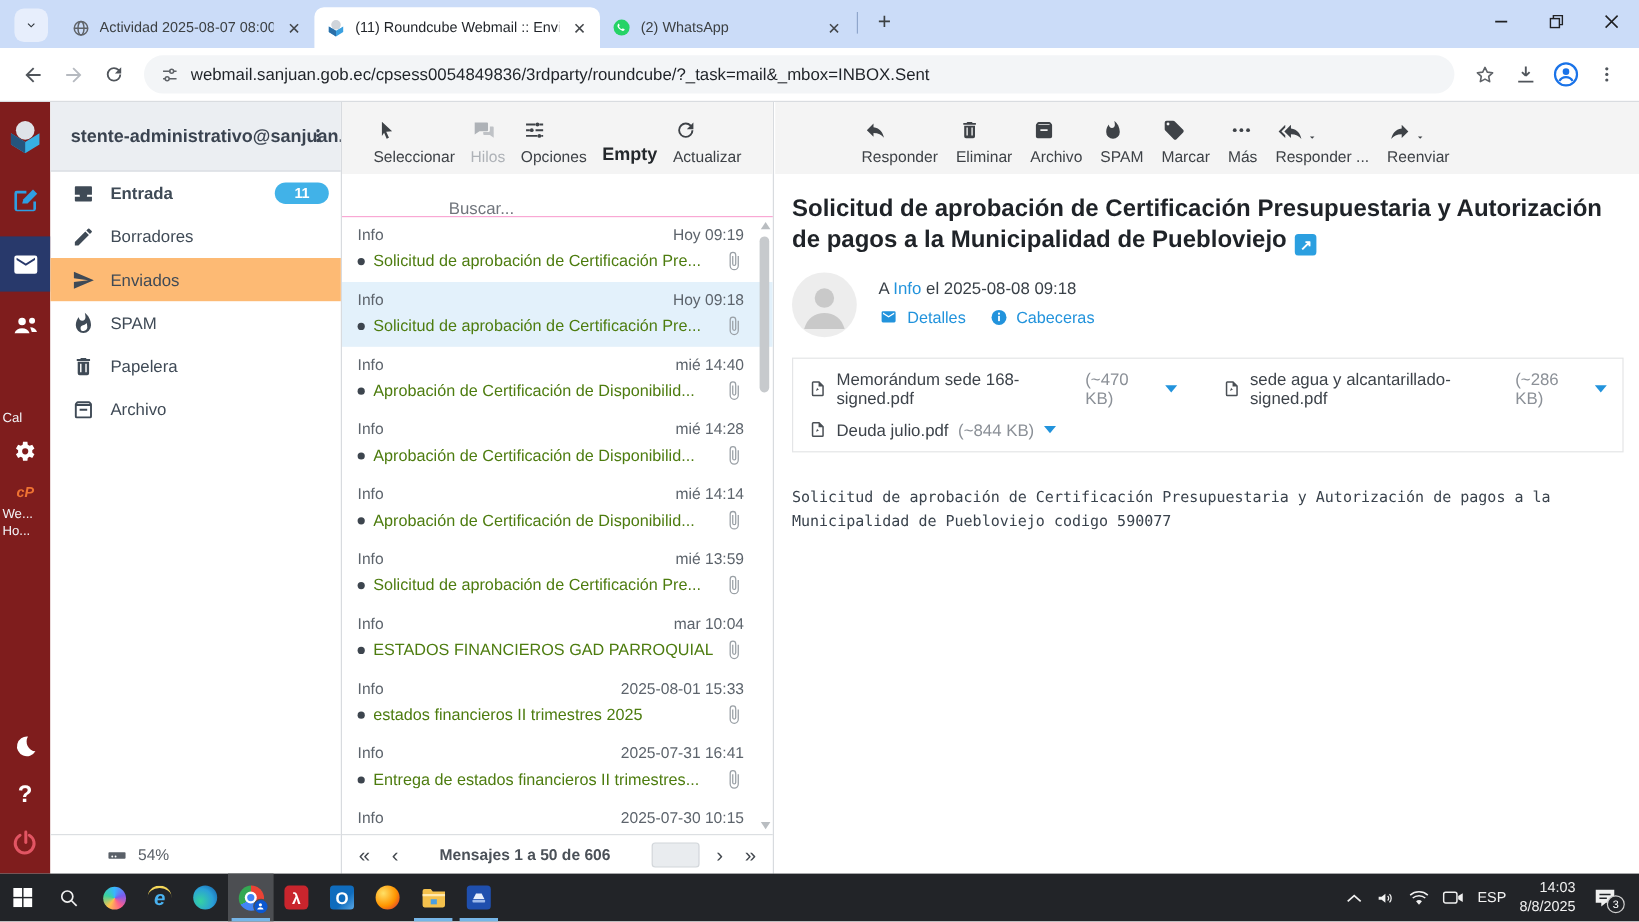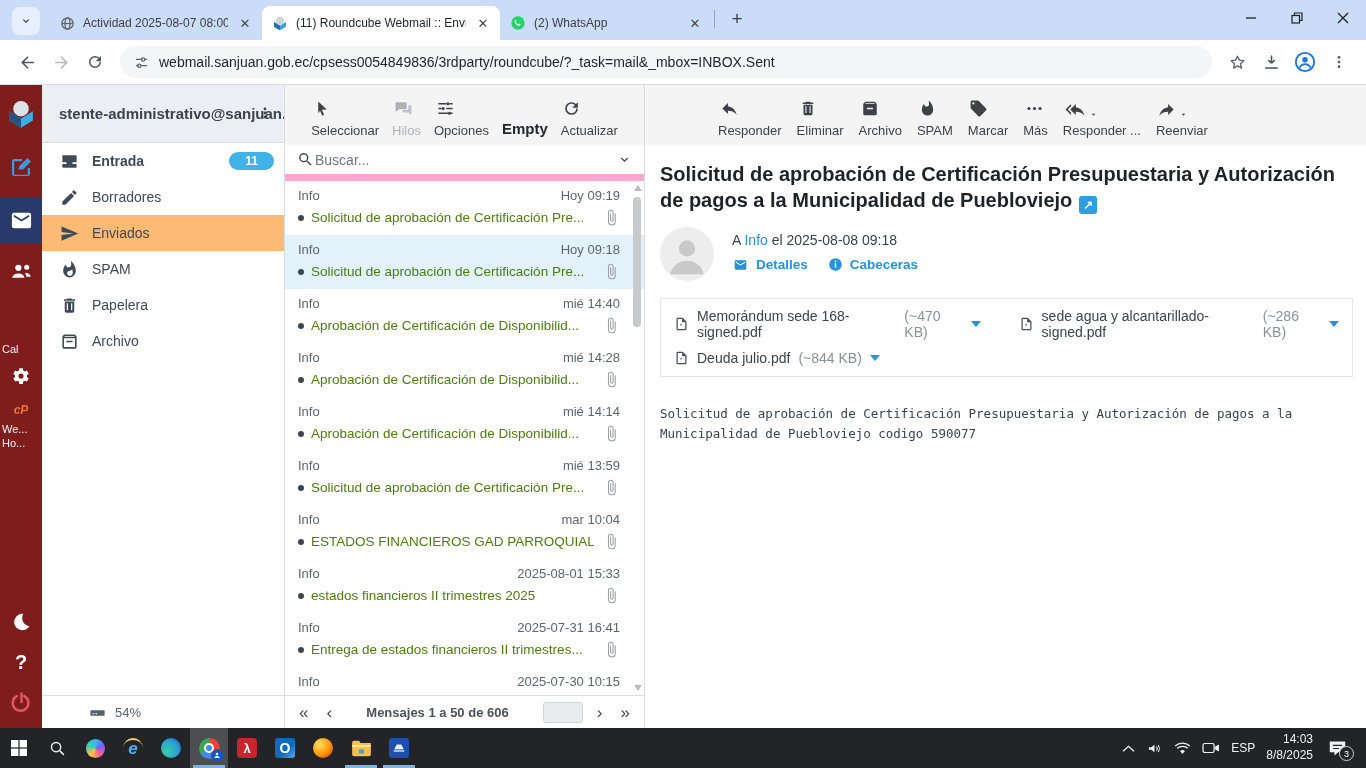--- a/index.html
+++ b/index.html
@@ -51,21 +51,21 @@
   .folders-footer { position:absolute; left:0; right:0; bottom:0; height:33px; border-top:1px solid #dcdfe2; display:flex; align-items:center; gap:8px; padding-left:46px; color:#5a6068; font-size:13px; }
 
   
   .listcol { position:absolute; top:0; bottom:0; left:285px; width:360px; background:#fff; border-right:1px solid #d8dbdf; }
   .list-toolbar { height:60px; background:#f4f4f4; display:flex; align-items:flex-end; justify-content:center; gap:13px; padding-bottom:7px; }
   .tb-btn { display:flex; flex-direction:column; align-items:flex-start; gap:4px; color:#3e4247; font-size:13px; }
   .tb-btn .tb-ico { width:22px; height:22px; display:flex; align-items:center; justify-content:center; }
   .tb-btn.disabled { color:#aeb2b7; }
   .tb-btn.text-only { font-weight:bold; font-size:15px; color:#24282c; padding-bottom:1px; }
   .tb-ico-row { display:flex; align-items:flex-end; gap:2px; }
-  .search-bar { height:36px; border-bottom:7px solid #f9a8d4; display:flex; align-items:center; gap:1px; padding:0 12px; }
+  .search-bar { height:36px; border-bottom:1px solid #f9a8d4; display:flex; align-items:center; gap:20px; padding:0 12px;flex-direction:column; }
   .search-bar input { border:0; outline:0; flex:1; font-size:14px; color:#333; font-family:"Liberation Sans",sans-serif; background:transparent; }
   .search-bar input::placeholder { color:#70757c; }
   .rows { position:absolute; top:96px; bottom:33px; left:0; right:0; overflow:hidden; }
   .mrow { height:54px; padding:7px 24px 0 13px; position:relative; }
   .mrow.selected { background:#e3f1fb; }
   .mrow .l1 { display:flex; justify-content:space-between; font-size:13px; color:#5d646c; }
   .mrow .l2 { display:flex; align-items:center; gap:7px; margin-top:6px; }
   .mrow .bullet { width:6px; height:6px; border-radius:50%; background:#3d454e; flex:none; }
   .mrow .subj { font-size:13.5px; color:#4d7c0f; white-space:nowrap; overflow:hidden; flex:1; }
   .mrow .clip { color:#9aa0a6; flex:none; width:17px; height:17px; margin-left:2px; }
@@ -84,21 +84,21 @@
   .reader-toolbar { height:60px; background:#f4f4f4; display:flex; align-items:flex-end; gap:15px; padding:0 0 7px 72px; }
   .subject-wrap { padding:16px 30px 0 14px; }
   .subject { font-size:20px; font-weight:bold; color:#1f2328; line-height:1.32; white-space:pre-line; display:inline; }
   .extlink { display:inline-block; width:18px; height:18px; background:#2b9fe0; border-radius:3px; color:#fff; font-size:12px; line-height:18px; text-align:center; vertical-align:-2px; margin-left:7px; font-weight:bold; }
   .sender { display:flex; padding:13px 0 0 14px; }
   .avatar { width:54px; height:54px; border-radius:50%; background:#ededed; overflow:hidden; display:flex; align-items:center; justify-content:center; flex:none; }
   .sender-info { margin-left:18px; padding-top:5px; }
   .to-line { font-size:14px; color:#3a4148; }
   .to-line a { color:#2293dc; text-decoration:none; }
   .links-line { margin-top:9px; display:flex; align-items:center; gap:20px; font-size:13.5px; }
-  .hlink { display:flex; align-items:center; gap:7px; color:#2293dc;font-weight:bold; }
+  .hlink { display:flex; align-items:center; gap:7px; color:#2293dc; }
   .attach-box { margin:17px 13px 0 14px; border:1px solid #e4e5e7; padding:9px 13px; }
   .attach-row { display:flex; gap:38px; }
   .attach-row + .attach-row { margin-top:9px; }
   .chip { display:flex; align-items:center; gap:8px; }
   .chip .pdf-ico { color:#4a4f55; flex:none; }
   .chip .a-name { font-size:14px; color:#3d434a; }
   .chip .a-size { font-size:14px; color:#8b9097; }
   .caret { width:0; height:0; border-left:5px solid transparent; border-right:5px solid transparent; border-top:6px solid #2293dc; flex:none; }
   .msg-body { margin:27px 20px 0 14px; font-family:"DejaVu Sans Mono","Liberation Mono",monospace; font-size:12.5px; color:#3a434d; line-height:1.6; white-space:pre-line; }
 

